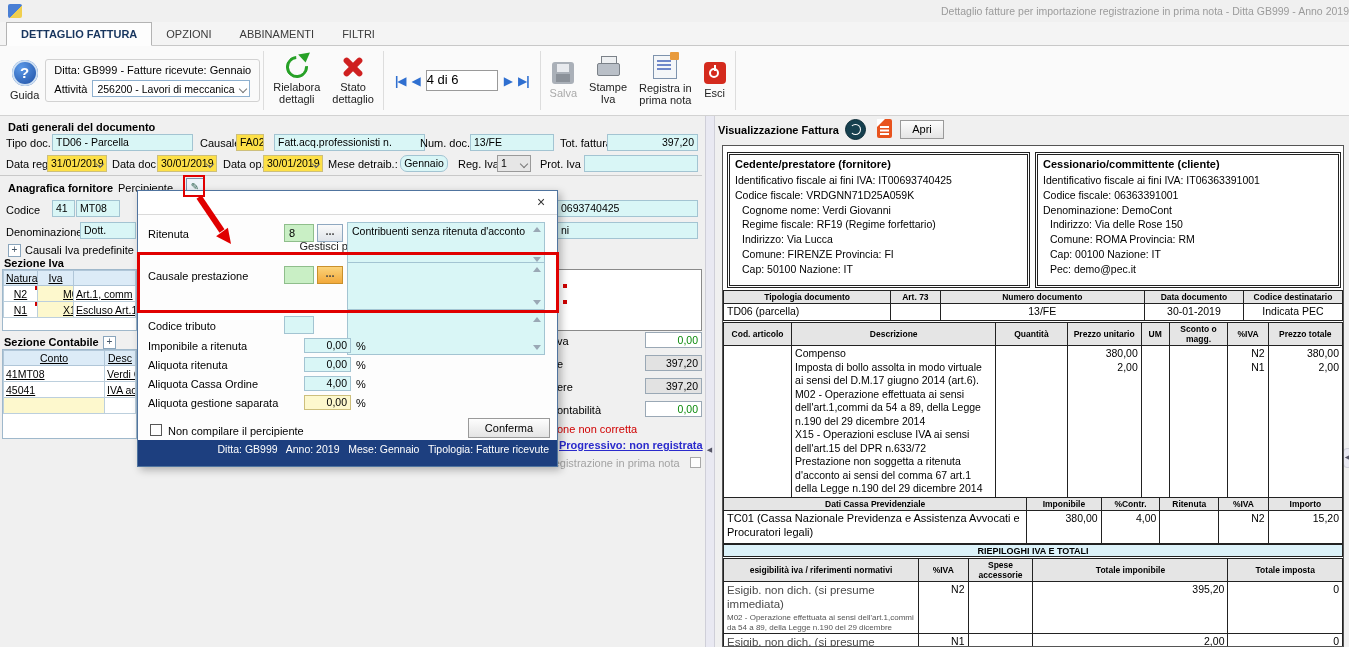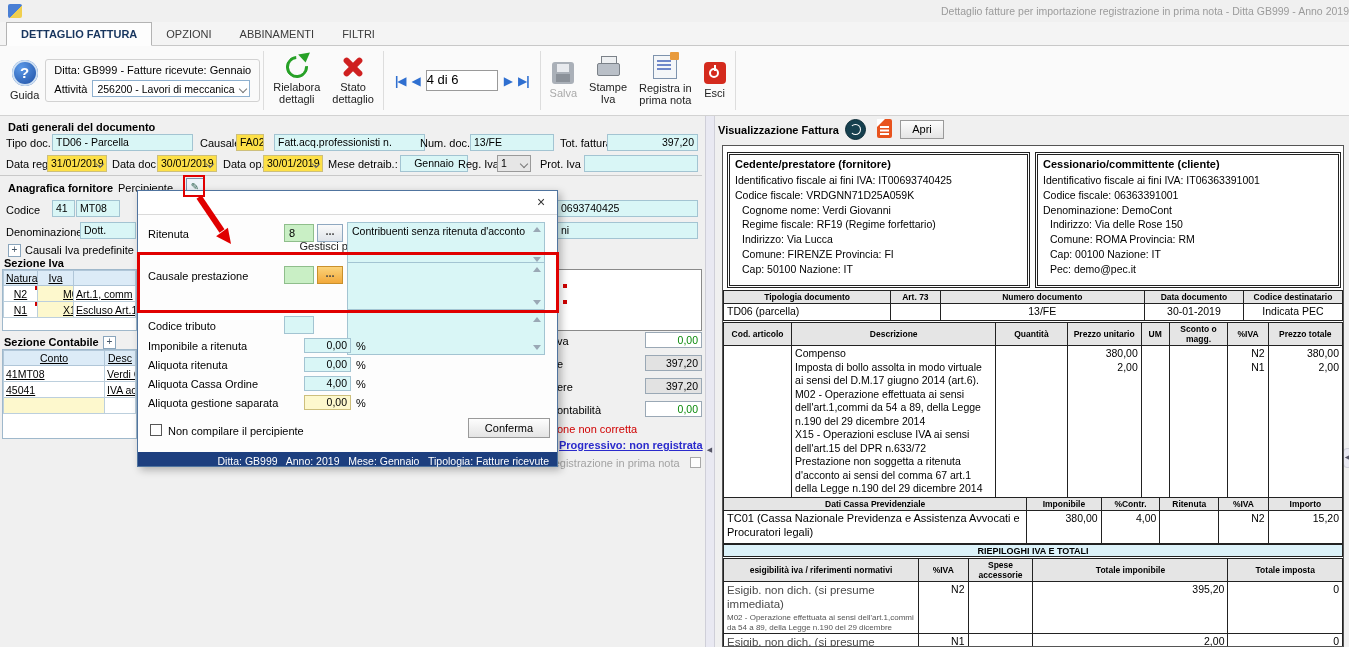--- a/index.html
+++ b/index.html
@@ -104,21 +104,21 @@
   .dlgarea{position:absolute;box-sizing:border-box;background:#d9f6f6;border:1px solid #a3c4d2;font-size:10.5px;
     padding:2px 16px 2px 4px;overflow:hidden;}
   .sbup,.sbdn{position:absolute;right:3px;width:0;height:0;border-left:4px solid transparent;border-right:4px solid transparent;}
   .sbup{top:4px;border-bottom:5px solid #9aa8b5;}
   .sbdn{bottom:4px;border-top:5px solid #9aa8b5;}
   .pctfld{position:absolute;width:47px;height:15px;box-sizing:border-box;border:1px solid #a3c4d2;background:#d9f6f6;
     font-size:10.5px;line-height:13px;text-align:right;padding:0 3px;}
   .pctfld.yellow{background:#fdf8cd;border-color:#cdbf7c;}
   .btn{position:absolute;box-sizing:border-box;border:1px solid #9a9a9a;background:linear-gradient(#fdfdfd,#e4e4e4);
     text-align:center;font-size:11px;}
-  .dlg-status{position:absolute;left:0;right:0;bottom:0;height:14px;background:#1d3f7f;color:#fff;
+  .dlg-status{position:absolute;left:0;right:0;bottom:0;height:26px;background:#1d3f7f;color:#fff;
     font-size:10.5px;line-height:18px;text-align:right;padding-right:8px;white-space:pre;}
 
   
   .red-rect{position:absolute;left:137px;top:136px;width:422px;height:61px;border:3px solid #e00000;box-sizing:border-box;z-index:60;pointer-events:none;}
   .red-iconbox{position:absolute;left:183px;top:59px;width:22px;height:22px;border:2px solid #e00000;box-sizing:border-box;z-index:60;pointer-events:none;}
   .arrow-svg{position:absolute;left:193px;top:78px;z-index:61;pointer-events:none;}
   .pericon{position:absolute;left:186px;top:62px;width:16px;height:16px;background:#eef3fa;border:1px solid #7e93ad;
     font-size:10px;line-height:15px;text-align:center;color:#365;}
 
   
@@ -238,21 +238,21 @@
     <div class="lbl" style="left:6px;top:42px;">Data reg.</div>
     <div class="fld yellow" style="left:47px;top:39px;width:60px;">
       <span>31/01/2019</span><span class="fldcaret"></span></div>
     <div class="lbl" style="left:112px;top:42px;">Data doc.</div>
     <div class="fld yellow" style="left:157px;top:39px;width:60px;">
       <span>30/01/2019</span><span class="fldcaret"></span></div>
     <div class="lbl" style="left:223px;top:42px;">Data op.</div>
     <div class="fld yellow" style="left:263px;top:39px;width:60px;">
       <span>30/01/2019</span><span class="fldcaret"></span></div>
     <div class="lbl" style="left:328px;top:42px;">Mese detraib.:</div>
-    <div class="fld center" style="left:400px;top:39px;width:68px;">Gennaio</div>
+    <div class="fld center" style="left:400px;top:39px;width:48px;border-radius:7px;">Gennaio</div>
     <div class="lbl" style="left:458px;top:42px;">Reg. Iva</div>
     <div class="fld graycombo" style="left:497px;top:39px;width:34px;">
       <span>1</span><span class="fldcaret"></span></div>
     <div class="lbl" style="left:540px;top:42px;">Prot. Iva</div>
     <div class="fld" style="left:584px;top:39px;width:114px;"></div>
 
     <div class="hr" style="left:0;top:59px;width:702px;"></div>
 
     <div class="lbl bold" style="left:8px;top:66px;">Anagrafica fornitore</div>
     <div class="lbl" style="left:118px;top:66px;">Percipiente</div>

